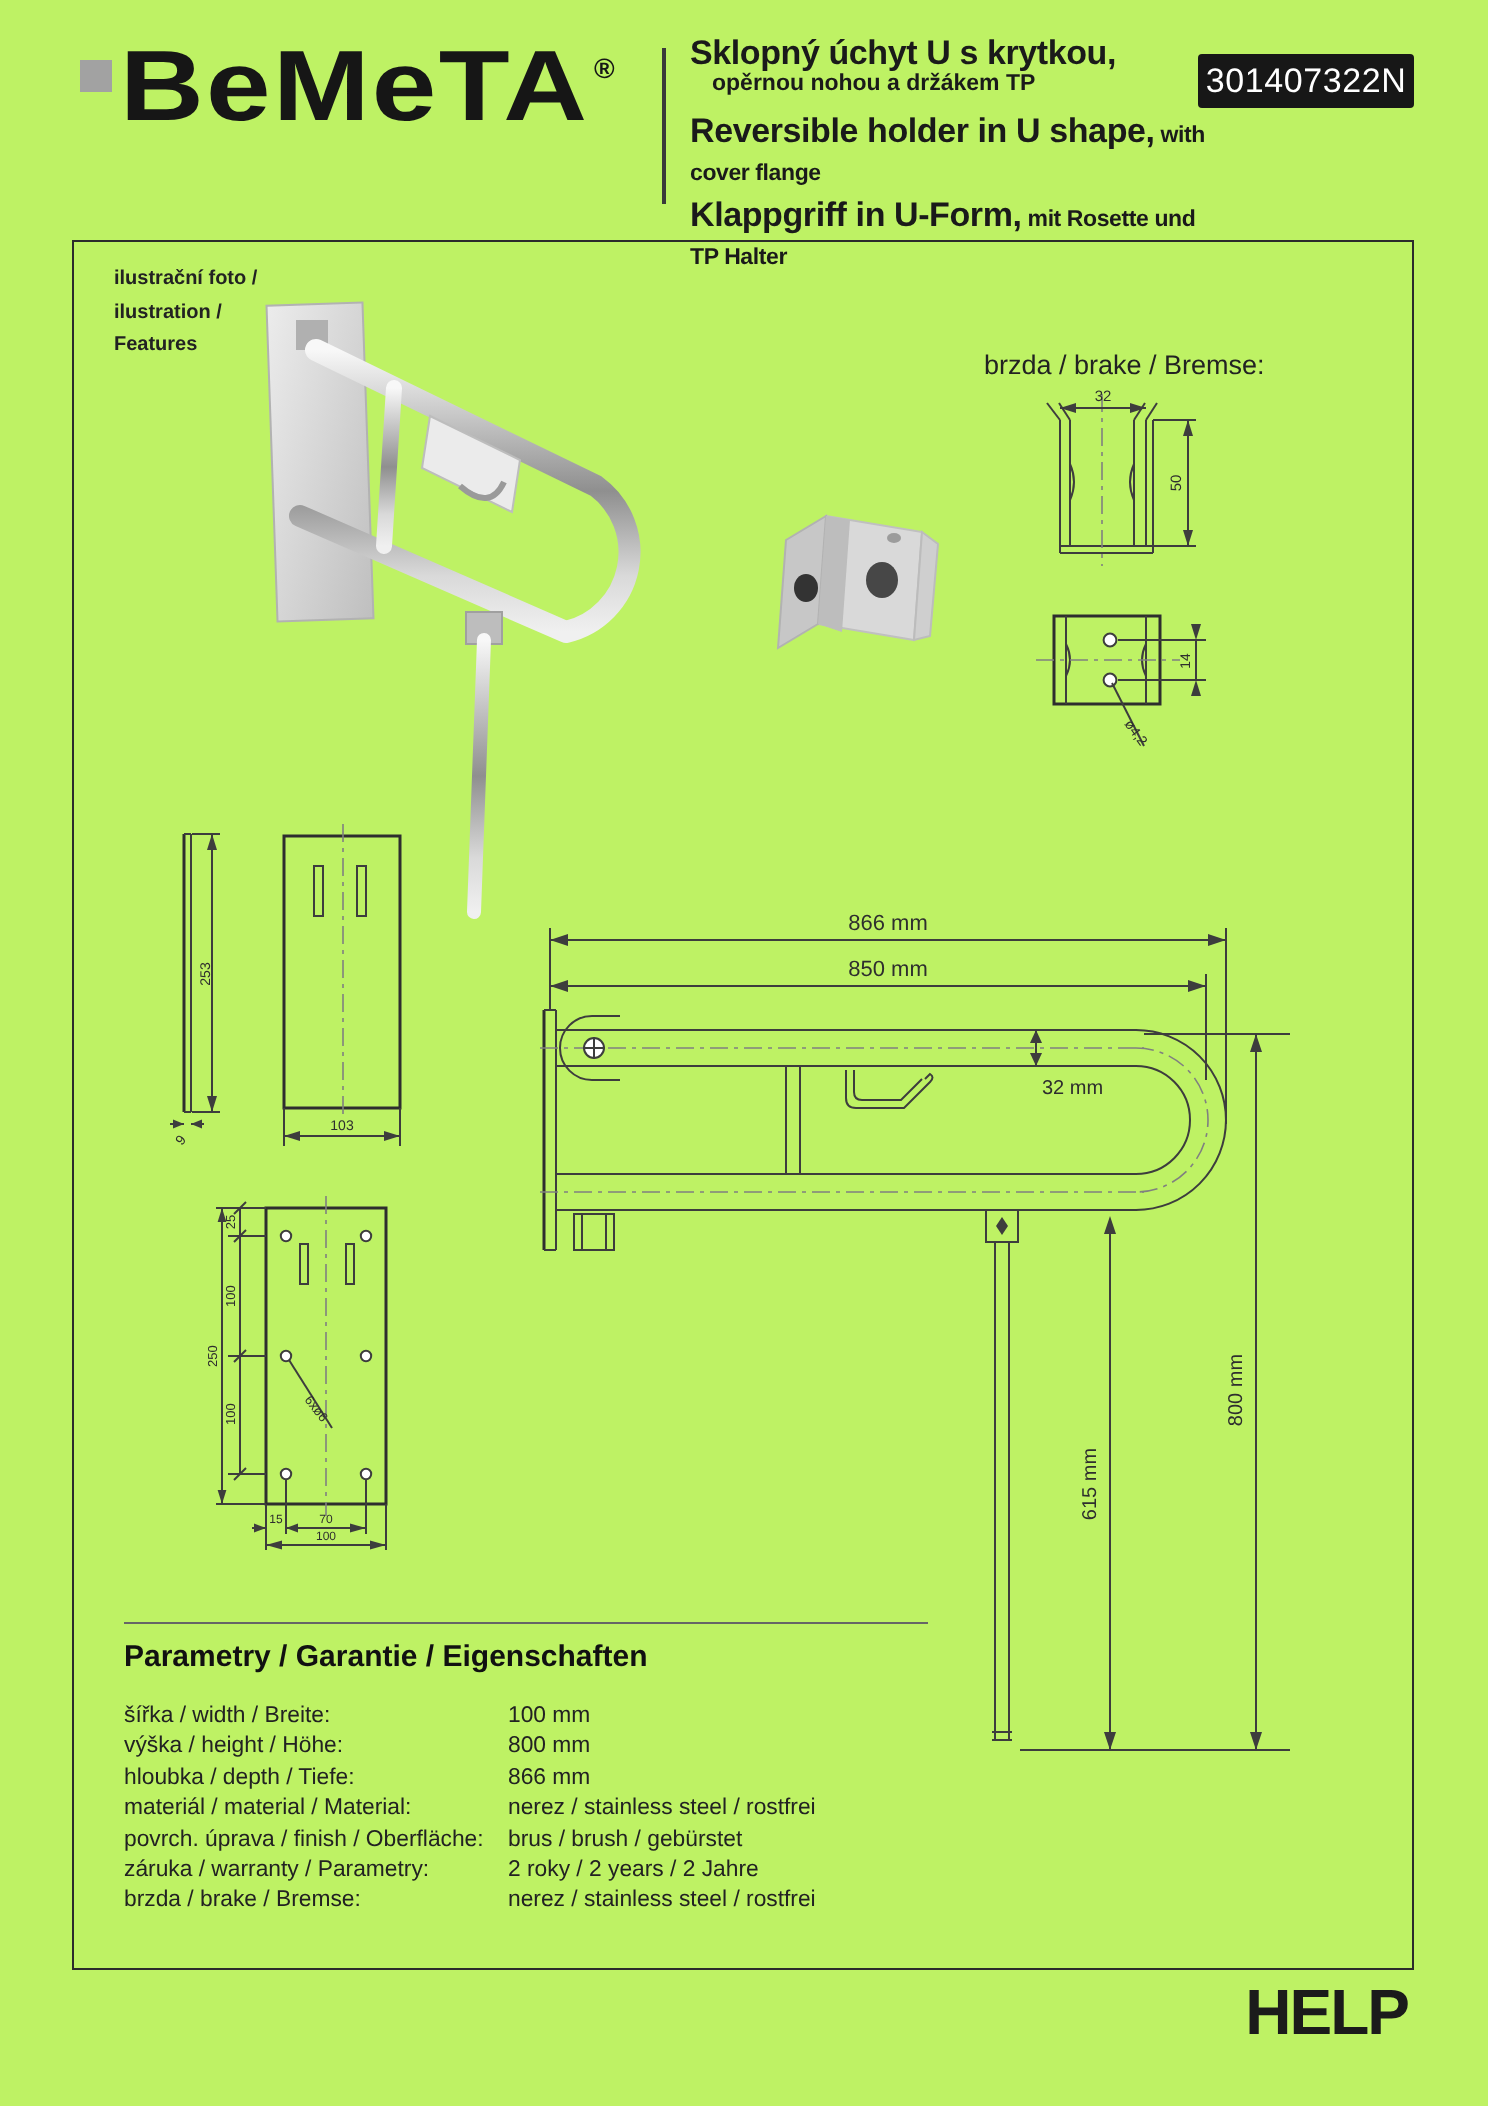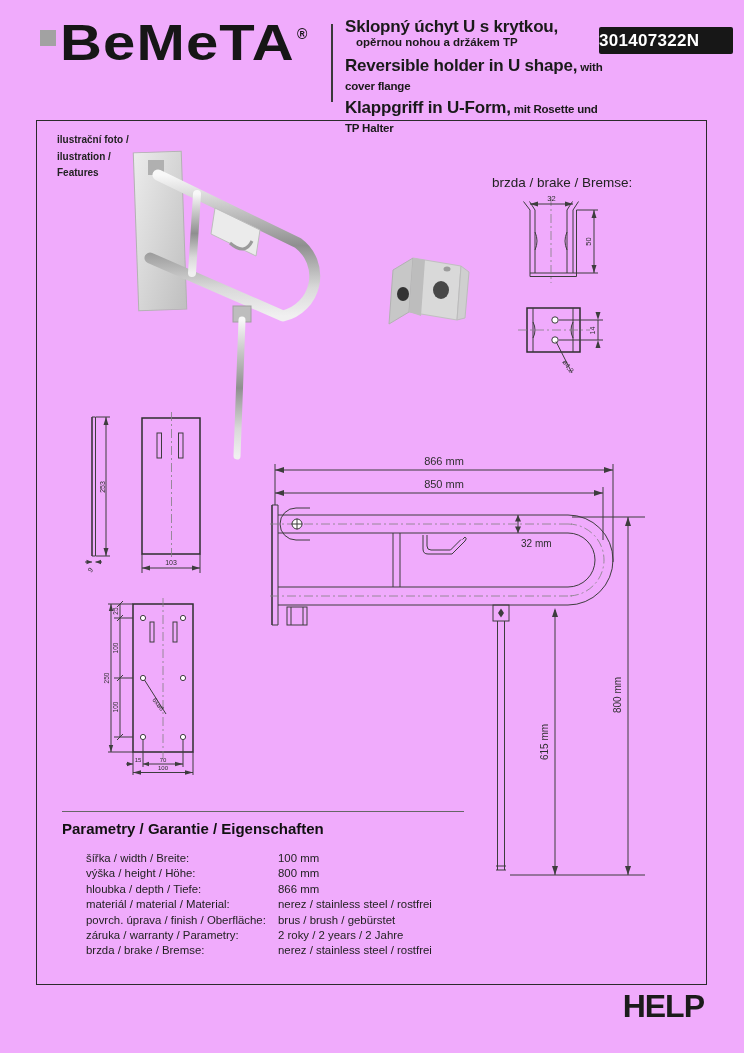--- a/index.html
+++ b/index.html
@@ -1,41 +1,41 @@
 <!DOCTYPE html>
 <html><head>
 <meta charset="utf-8">
 <style>
   html,body{margin:0;padding:0;background:#fff;}
-  .page{position:relative;width:744px;height:1053px;background:#f0abfc;overflow:hidden;
+  .page{position:relative;width:744px;height:1053px;background:#bef264;overflow:hidden;
         font-family:"Liberation Sans",sans-serif;color:#1a1a1a;}
   .abs{position:absolute;}
   
   .logo-square{left:40px;top:30px;width:16px;height:16px;background:#a2a2a2;}
   .brand{left:60px;top:14px;font-size:50px;font-weight:bold;letter-spacing:1px;color:#161616;
          transform:scaleX(1.16);transform-origin:left top;white-space:nowrap;}
   .regmark{left:297px;top:26px;font-size:14px;font-weight:bold;color:#161616;}
   .hdr-divider{left:331px;top:24px;width:1.5px;height:78px;background:#3a3a3a;}
   .titles{left:345px;top:17px;width:260px;line-height:1.12;}
   .t-big{font-size:17px;font-weight:bold;letter-spacing:-0.2px;}
   .t-small{font-size:11.5px;font-weight:bold;}
   .t-gap{margin-bottom:7px;margin-left:11px;}
   .t-row{margin-top:4px;}
-  .code-badge{left:599px;top:27px;width:134px;height:27px;background:#171717;color:#fff;
-              font-size:17px;font-weight:bold;line-height:27px;
+  .code-badge{left:599px;top:27px;width:108px;height:27px;background:#171717;color:#fff;
+              font-size:17px;font-weight:normal;text-align:center;line-height:27px;
               letter-spacing:0.3px;border-radius:2px;}
   
   .frame{left:36px;top:120px;width:669px;height:863px;border:1.5px solid #2b2b2b;}
   .illus-caption{left:57px;top:132px;font-size:10px;font-weight:bold;line-height:1.65;color:#222;}
   .brake-heading{left:492px;top:175px;font-size:13.5px;color:#222;}
   
   .params-divider{left:62px;top:811px;width:402px;height:1px;background:#666;}
   .params-heading{left:62px;top:820px;font-size:15px;font-weight:bold;color:#111;}
   .params-table{left:62px;top:851px;width:420px;}
-  .p-row{display:flex;font-size:11.4px;line-height:15.4px;color:#222;margin-left:24px;}
+  .p-row{display:flex;font-size:11.4px;line-height:15.4px;color:#222;}
   .p-label{width:192px;flex:none;}
   .help{right:40px;top:988px;font-size:32px;font-weight:bold;letter-spacing:-1px;color:#1b1b1b;}
   
   svg{display:block;overflow:visible;}
   svg text{font-family:"Liberation Sans",sans-serif;fill:#2e2e2e;}
   .s{stroke:#3d3d3d;stroke-width:1;fill:none;}
   .s2{stroke:#2e2e2e;stroke-width:1.5;fill:none;}
   .cl{stroke:#808080;stroke-width:0.8;fill:none;stroke-dasharray:9 3 2 3;}
   .ar{fill:#3d3d3d;stroke:none;}
   .hole{stroke:#3d3d3d;stroke-width:1;fill:#fff;}

